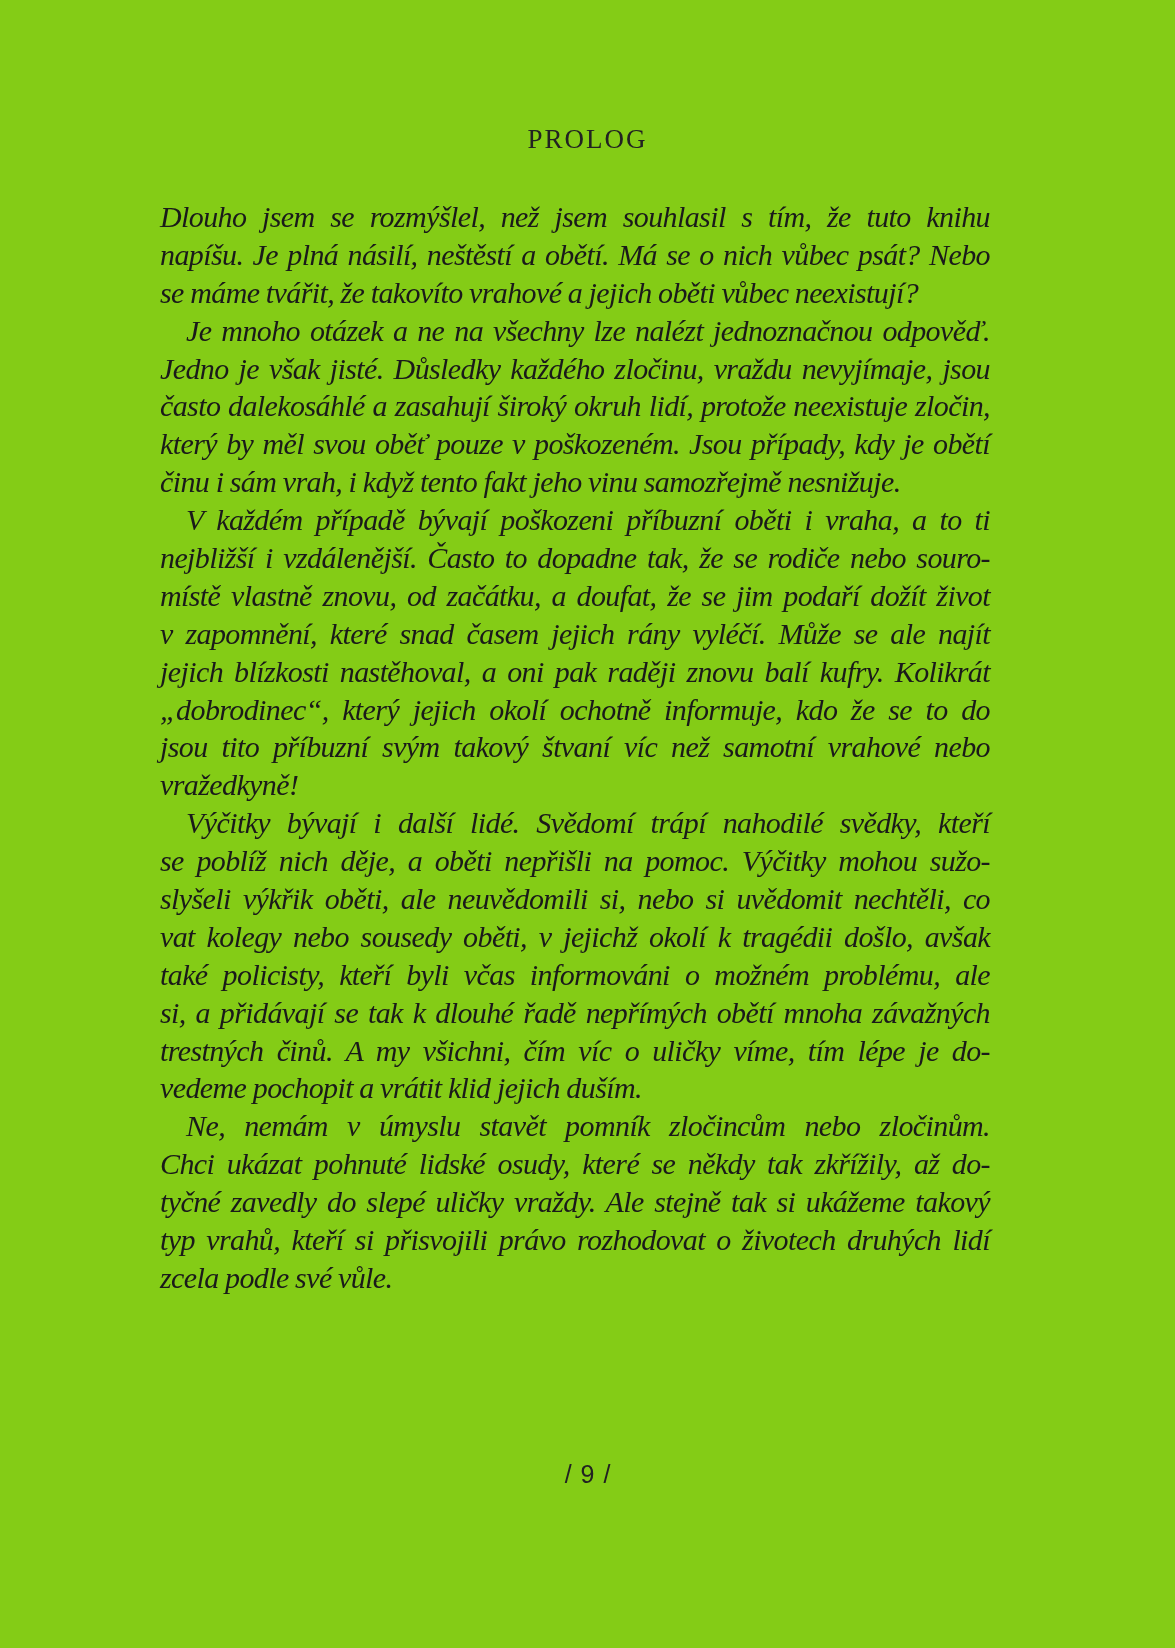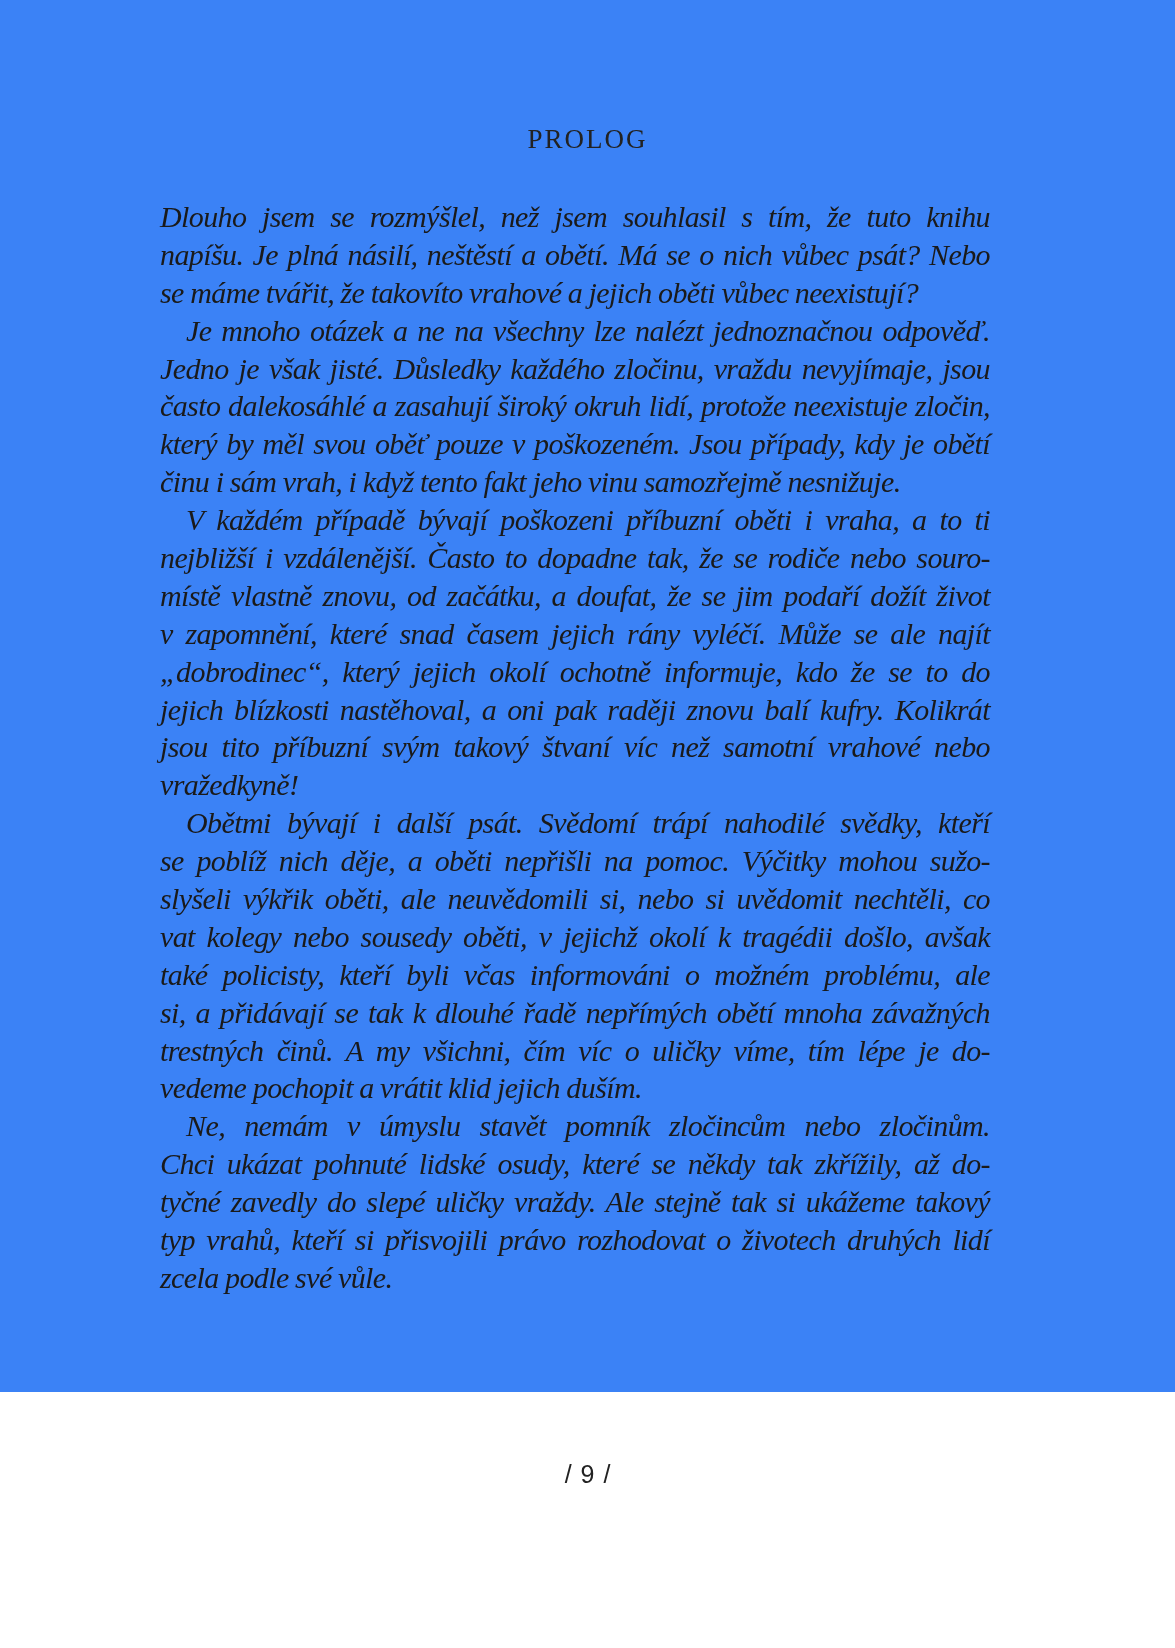--- a/index.html
+++ b/index.html
@@ -1,19 +1,19 @@
 <!DOCTYPE html>
 <html><head>
 <meta charset="utf-8">
 <style>
   html, body { margin: 0; padding: 0; background: #ffffff; }
   body { width: 1175px; height: 1648px; position: relative; overflow: hidden; }
   .page {
-    position: absolute; left: 0; top: 0; width: 1175px; height: 1392px;
-    background: #3b82f6; color: #1a1a1a;
+    position: absolute; left: 0; top: 0; width: 1175px; height: 1648px;
+    background: #84cc16; color: #1a1a1a;
     font-family: "Liberation Serif", "DejaVu Serif", serif;
   }
   .title {
     position: absolute; left: 0; width: 1175px; top: 124px;
     text-align: center; font-size: 27px; letter-spacing: 2px; color: #222;
   }
   .body-text {
     position: absolute; left: 160px; top: 198px; width: 830px;
     font-size: 30px; line-height: 37.9px; text-align: justify;
     letter-spacing: -0.6px; word-spacing: -0.5px;
@@ -47,28 +47,28 @@
       <span class="line">často dalekosáhlé a zasahují široký okruh lidí, protože neexistuje zločin,</span>
       <span class="line">který by měl svou oběť pouze v poškozeném. Jsou případy, kdy je obětí</span>
       <span class="line last">činu i sám vrah, i když tento fakt jeho vinu samozřejmě nesnižuje.</span>
     </div>
 
     <div>
       <span class="line indent">V každém případě bývají poškozeni příbuzní oběti i vraha, a to ti</span>
       <span class="line">nejbližší i vzdálenější. Často to dopadne tak, že se rodiče nebo souro-</span>
       <span class="line">místě vlastně znovu, od začátku, a doufat, že se jim podaří dožít život</span>
       <span class="line">v zapomnění, které snad časem jejich rány vyléčí. Může se ale najít</span>
+      <span class="line">jejich blízkosti nastěhoval, a oni pak raději znovu balí kufry. Kolikrát</span>
       <span class="line">„dobrodinec“, který jejich okolí ochotně informuje, kdo že se to do</span>
-      <span class="line">jejich blízkosti nastěhoval, a oni pak raději znovu balí kufry. Kolikrát</span>
       <span class="line">jsou tito příbuzní svým takový štvaní víc než samotní vrahové nebo</span>
       <span class="line last">vražedkyně!</span>
     </div>
 
     <div>
-      <span class="line indent">Obětmi bývají i další psát. Svědomí trápí nahodilé svědky, kteří</span>
+      <span class="line indent">Výčitky bývají i další lidé. Svědomí trápí nahodilé svědky, kteří</span>
       <span class="line">se poblíž nich děje, a oběti nepřišli na pomoc. Výčitky mohou sužo-</span>
       <span class="line">slyšeli výkřik oběti, ale neuvědomili si, nebo si uvědomit nechtěli, co</span>
       <span class="line">vat kolegy nebo sousedy oběti, v jejichž okolí k tragédii došlo, avšak</span>
       <span class="line">také policisty, kteří byli včas informováni o možném problému, ale</span>
       <span class="line">si, a přidávají se tak k dlouhé řadě nepřímých obětí mnoha závažných</span>
       <span class="line">trestných činů. A my všichni, čím víc o uličky víme, tím lépe je do-</span>
       <span class="line last">vedeme pochopit a vrátit klid jejich duším.</span>
     </div>
 
     <div>

